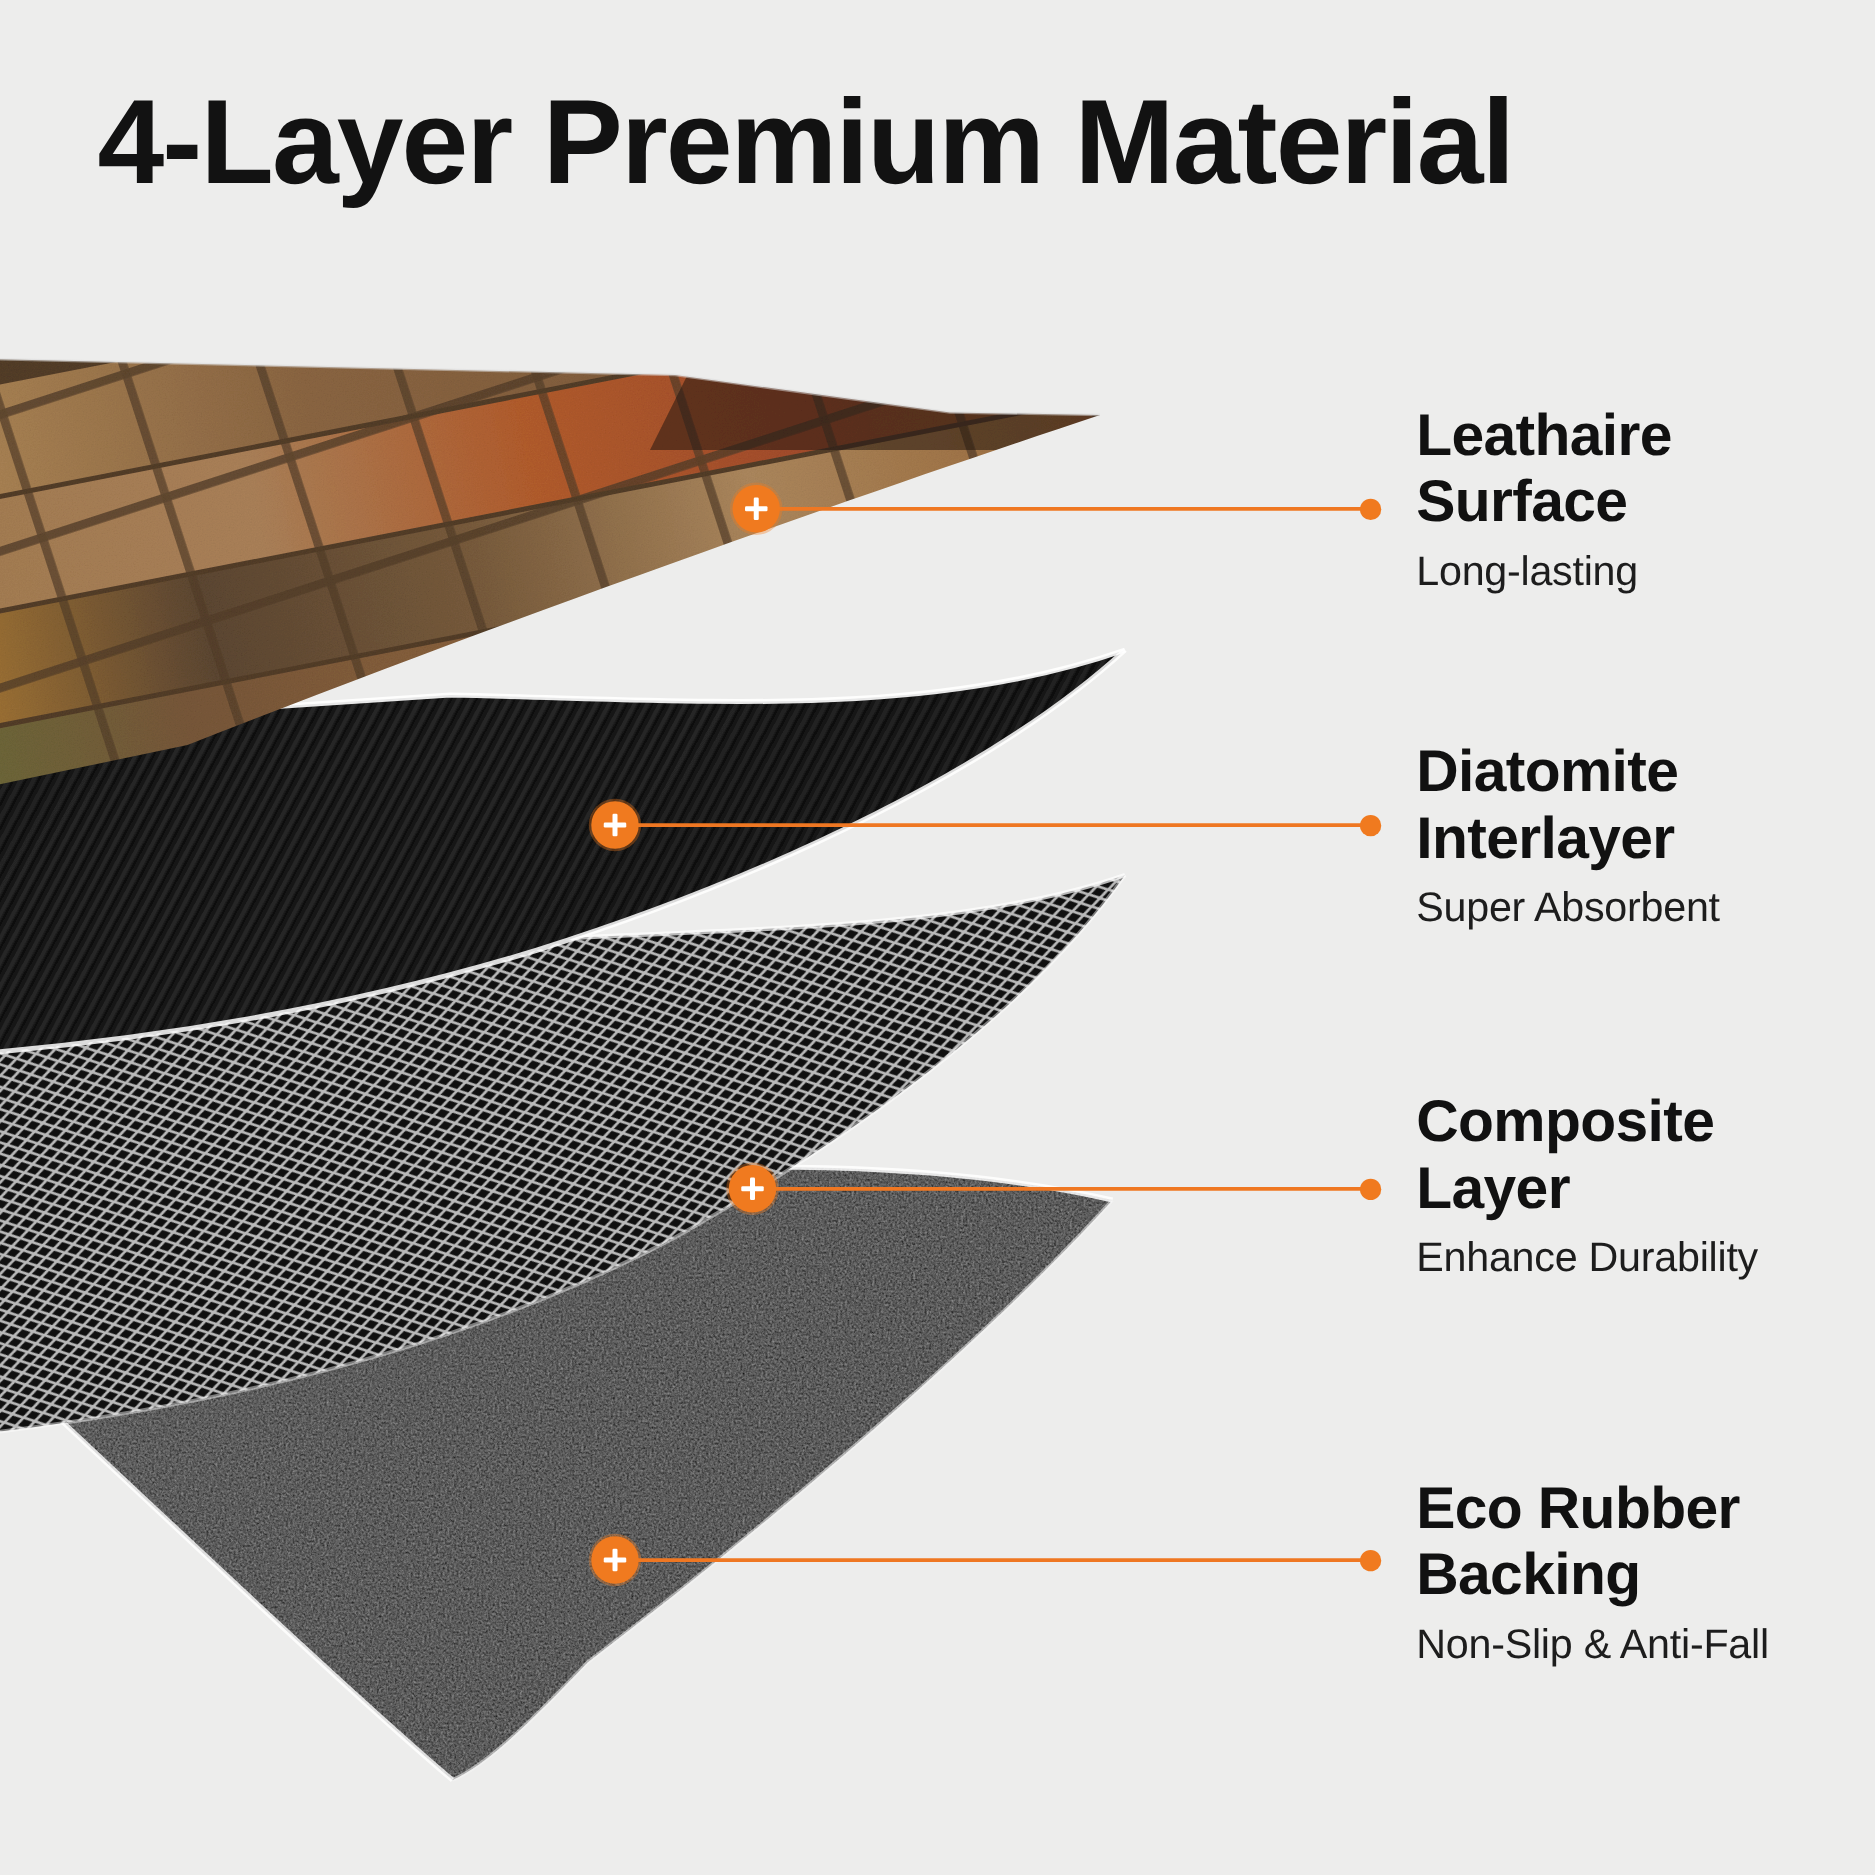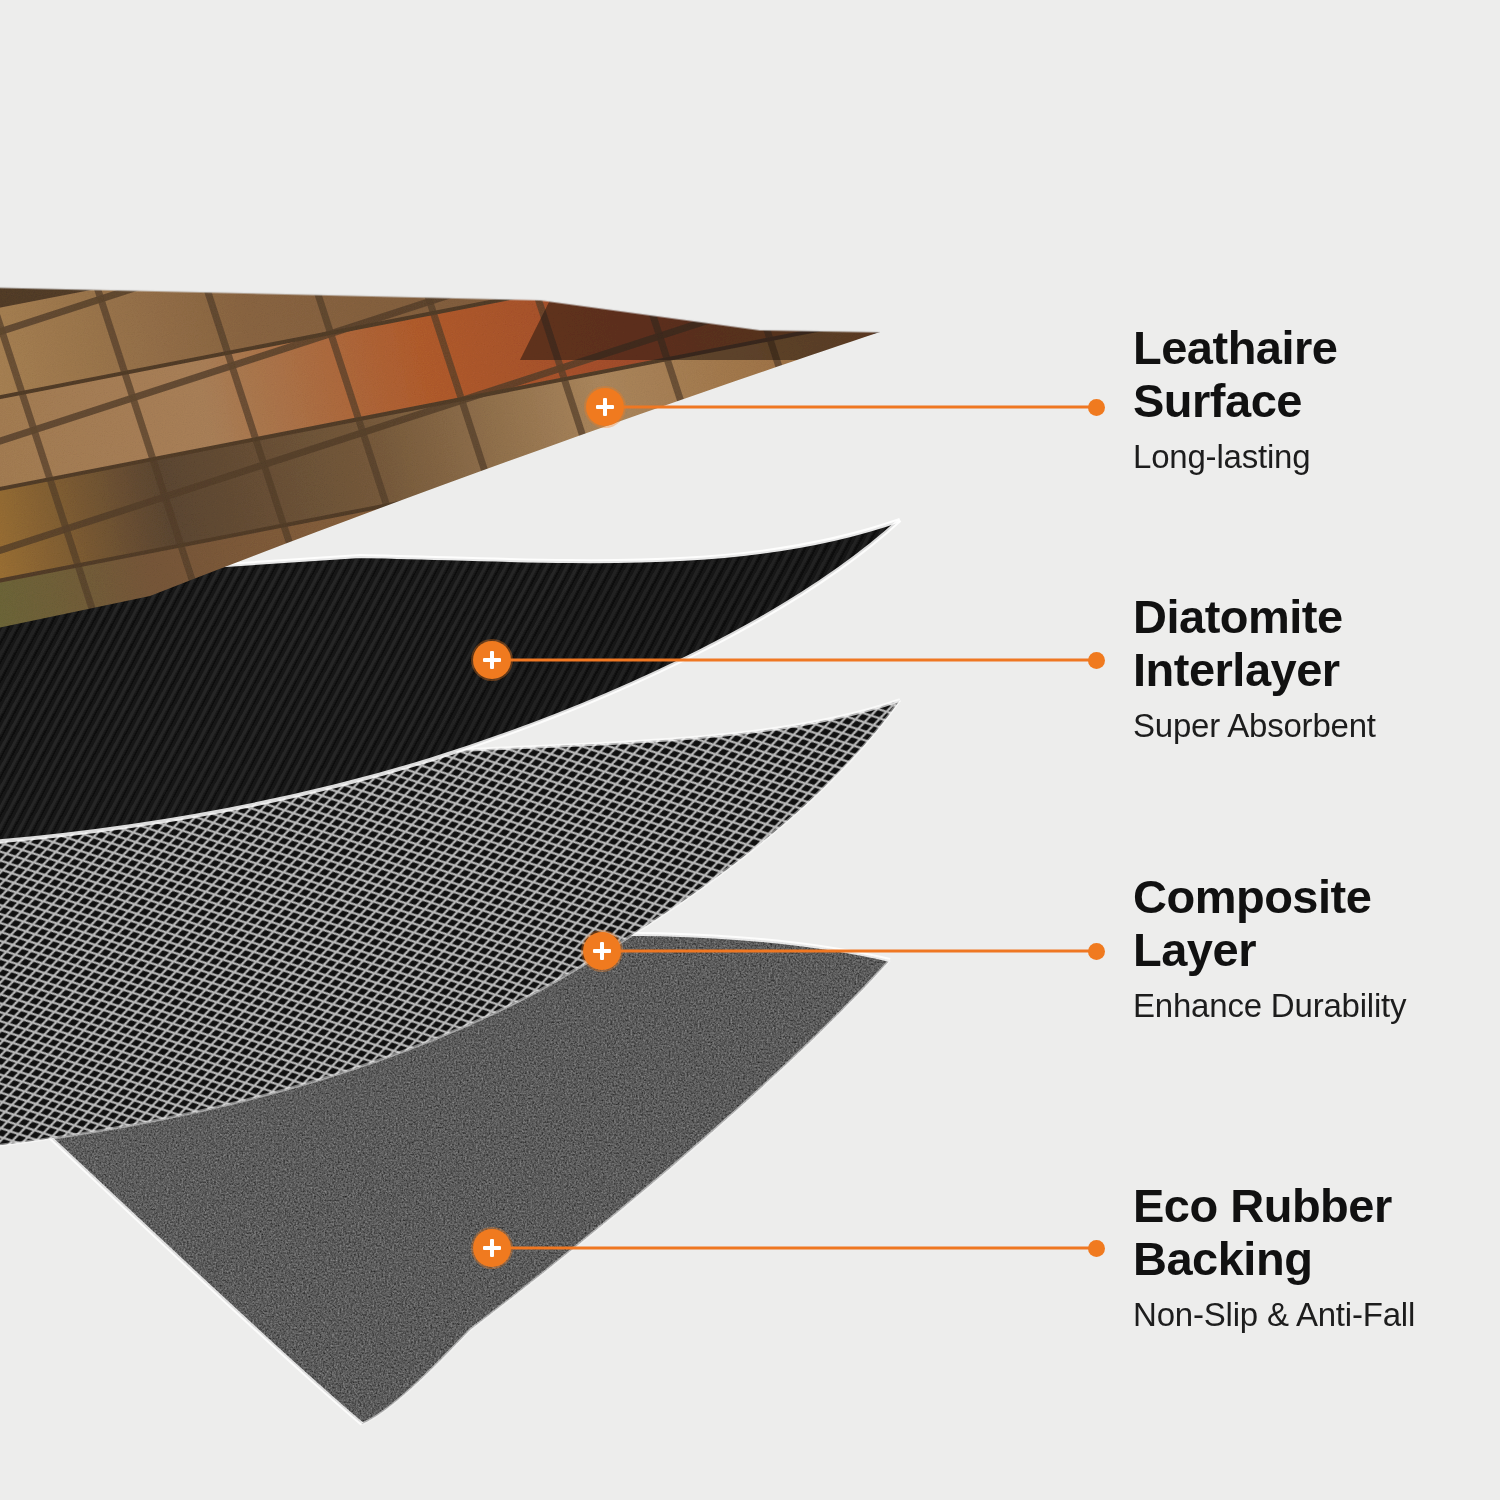--- a/index.html
+++ b/index.html
@@ -101,20 +101,21 @@
     color: #1d1d1d;
     margin: 10px 0 0 0;
     letter-spacing: -0.2px;
   }
 </style>
 </head>
 <body>
 
 <div id="stage">
 
+  <div id="page-title">4-Layer Premium Material</div>
 
   <svg id="artwork" viewBox="0 0 1500 1500" preserveAspectRatio="none" xmlns="http://www.w3.org/2000/svg">
     <defs>
 
       <pattern id="spiceCells" width="150" height="96" patternUnits="userSpaceOnUse" patternTransform="rotate(-9) skewX(-24)">
         <rect width="150" height="96" fill="#2b1d14"></rect>
         <rect x="3" y="3" width="144" height="40" fill="#c08a50"></rect>
         <rect x="3" y="52" width="144" height="41" fill="#7e5131"></rect>
       </pattern>
 

